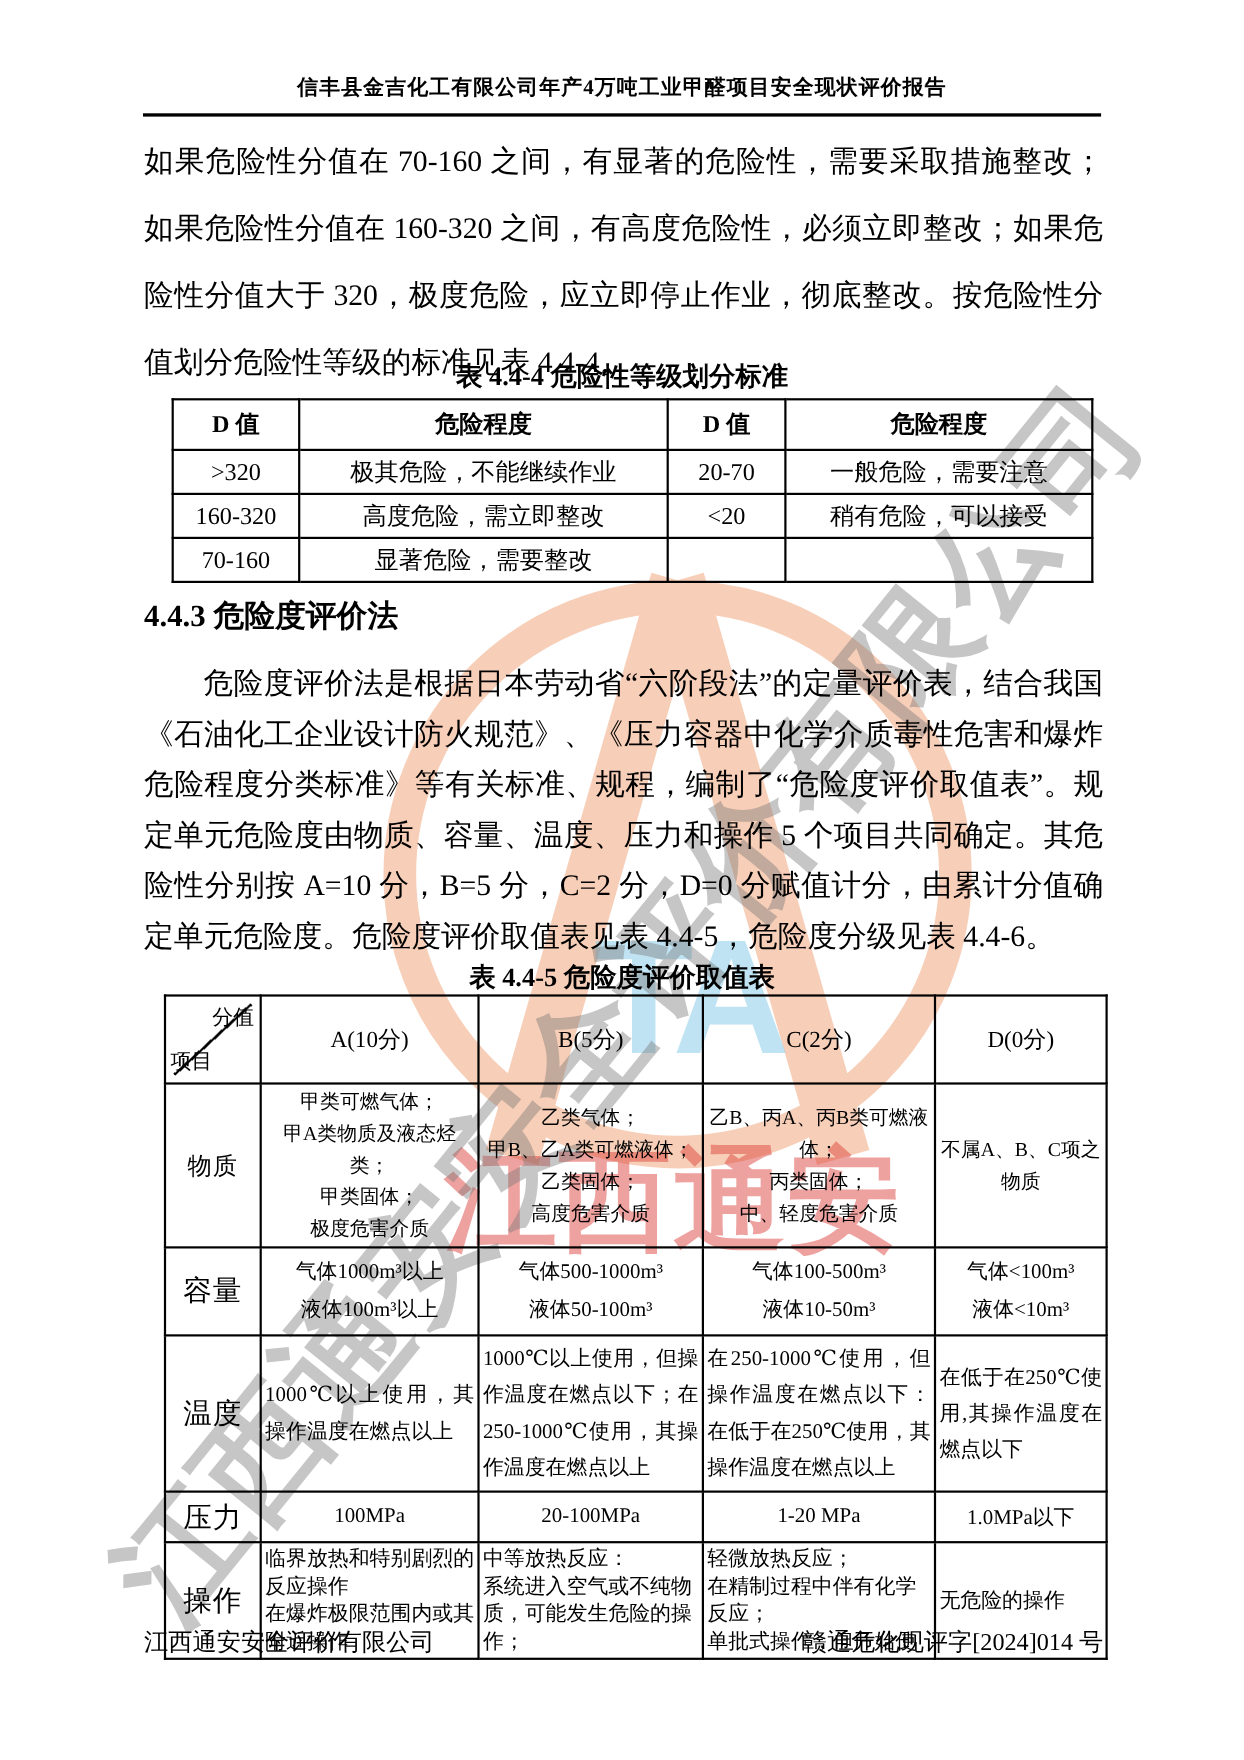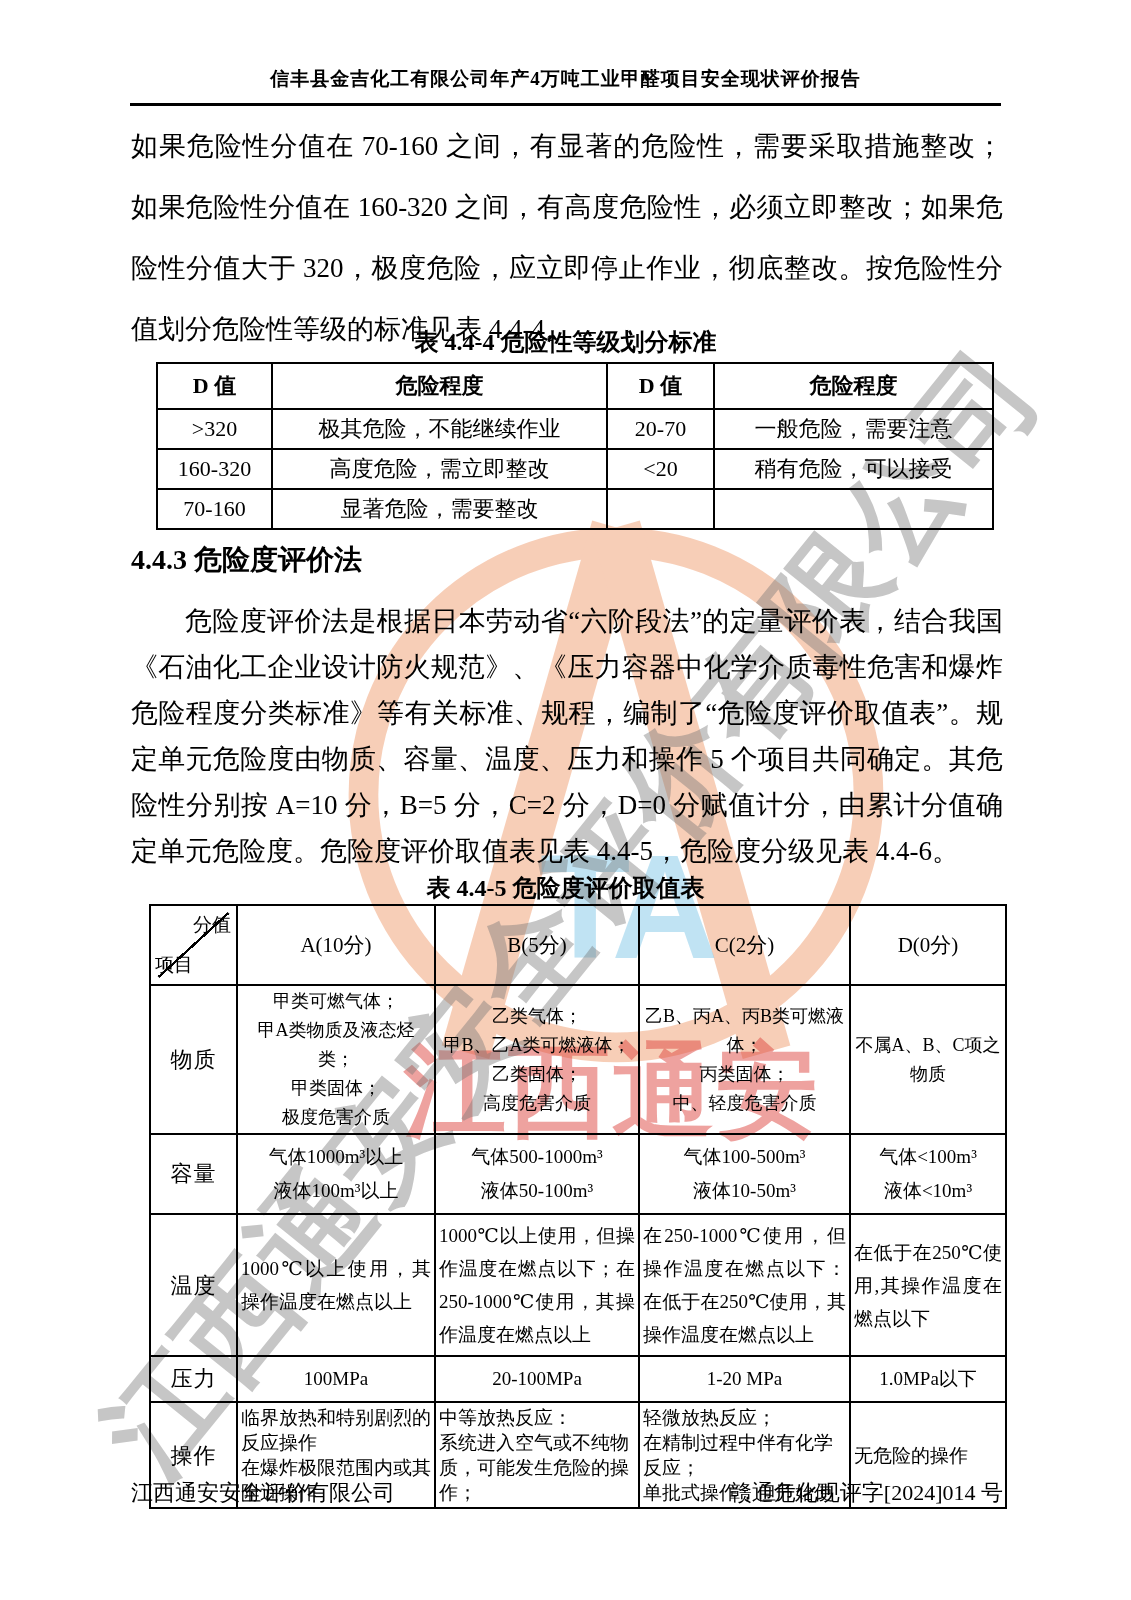--- a/index.html
+++ b/index.html
@@ -50,21 +50,21 @@
   td,th{border:2px solid #000; text-align:center; vertical-align:middle;
         padding:0 4px; overflow:hidden; font-weight:normal;}
 
   .table1{top:362px; left:156px; width:836px; font-size:22px;}
   .table1 tr.hdr td{height:44px; font-weight:bold;text-align:center;}
   .table1 tr.row td{height:38px;}
 
   .table2{top:904px; left:149px; width:856px; font-size:19px;}
   .table2 td{padding:1px 3px; white-space:pre-line;}
   .table2 tr.hdr td{height:76px; font-size:21px;}
-  .table2 td.rlabel{font-size:22px; letter-spacing:1px;}
+  .table2 td.rlabel{font-size:26px; letter-spacing:1px;}
   .table2 tr.r-wuzhi td{height:124px; line-height:29px; font-size:18px;}
   .table2 tr.r-wuzhi td.rlabel{font-size:22px;}
   .table2 tr.r-rongliang td{height:76px; line-height:34px;}
   .table2 tr.r-wendu td{height:138px; line-height:33px; text-align:justify; text-align-last:left;}
   .table2 tr.r-wendu td.rlabel{text-align:left; text-align-last:center;}
   .table2 tr.r-yali td{height:42px;margin-top:22px;}
   .table2 tr.r-caozuo td{height:102px; line-height:25px; text-align:left;}
   .table2 tr.r-caozuo td.rlabel{text-align:center;}
 
   .corner{position:relative; padding:0;

